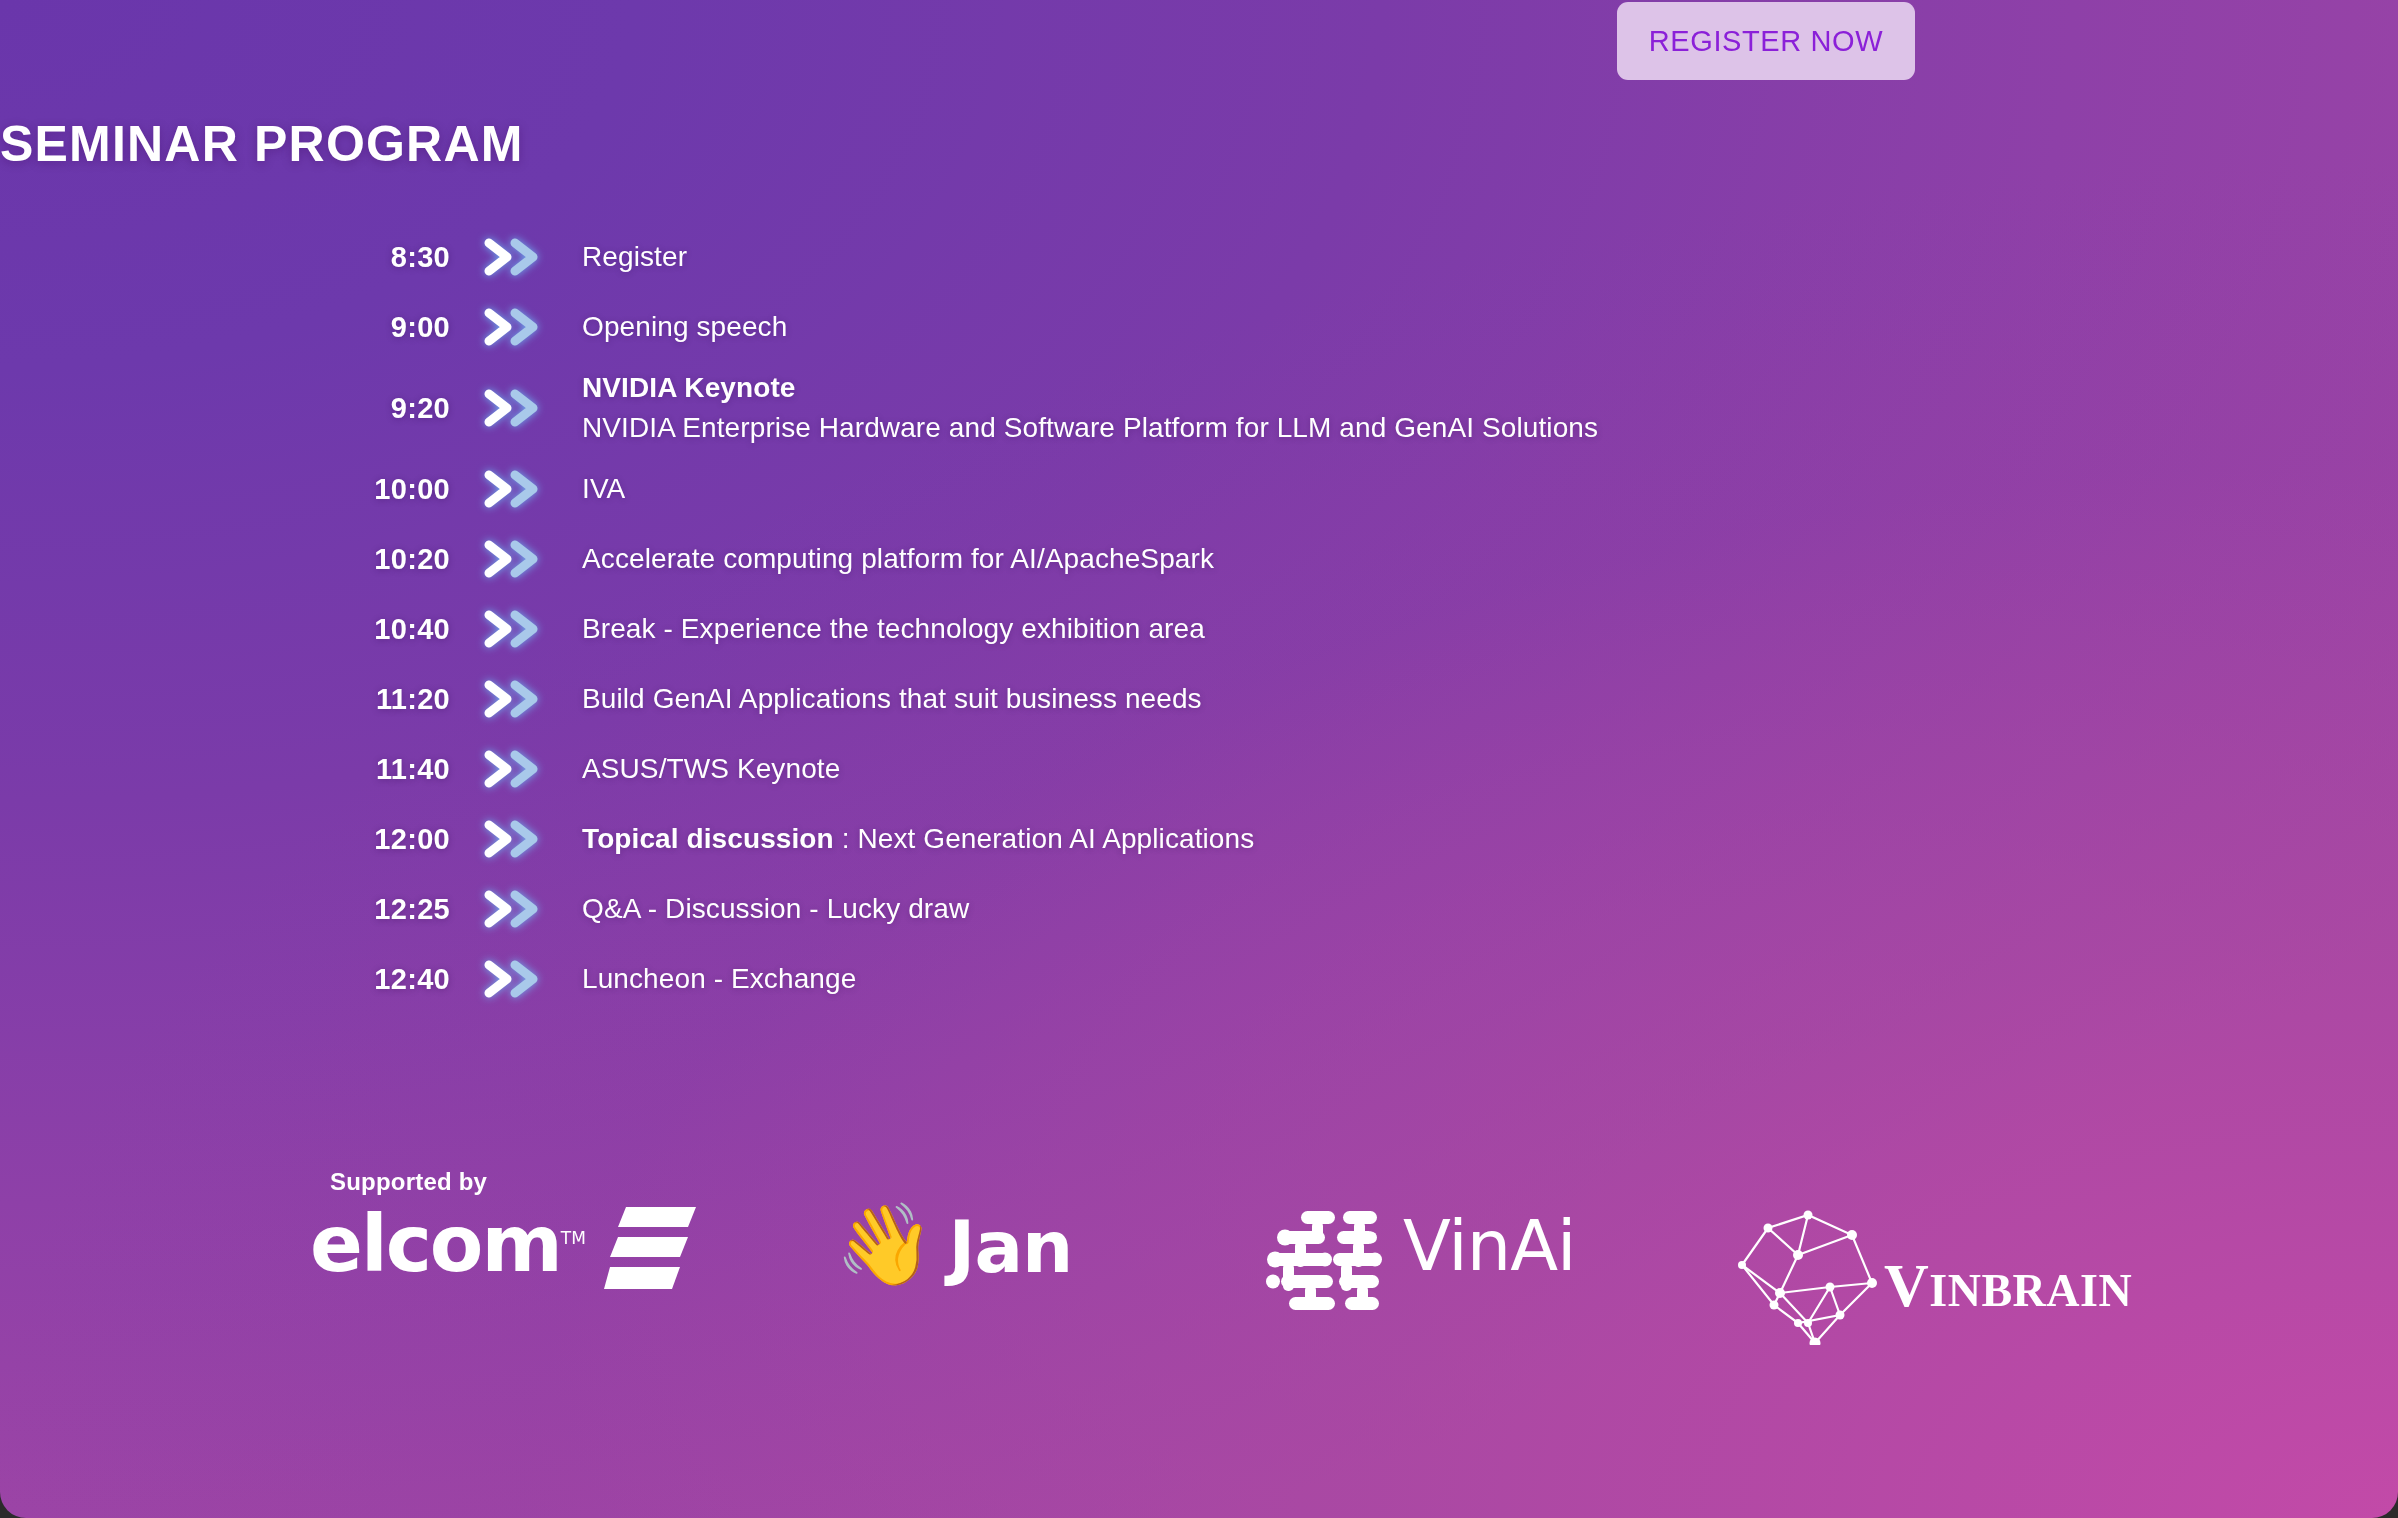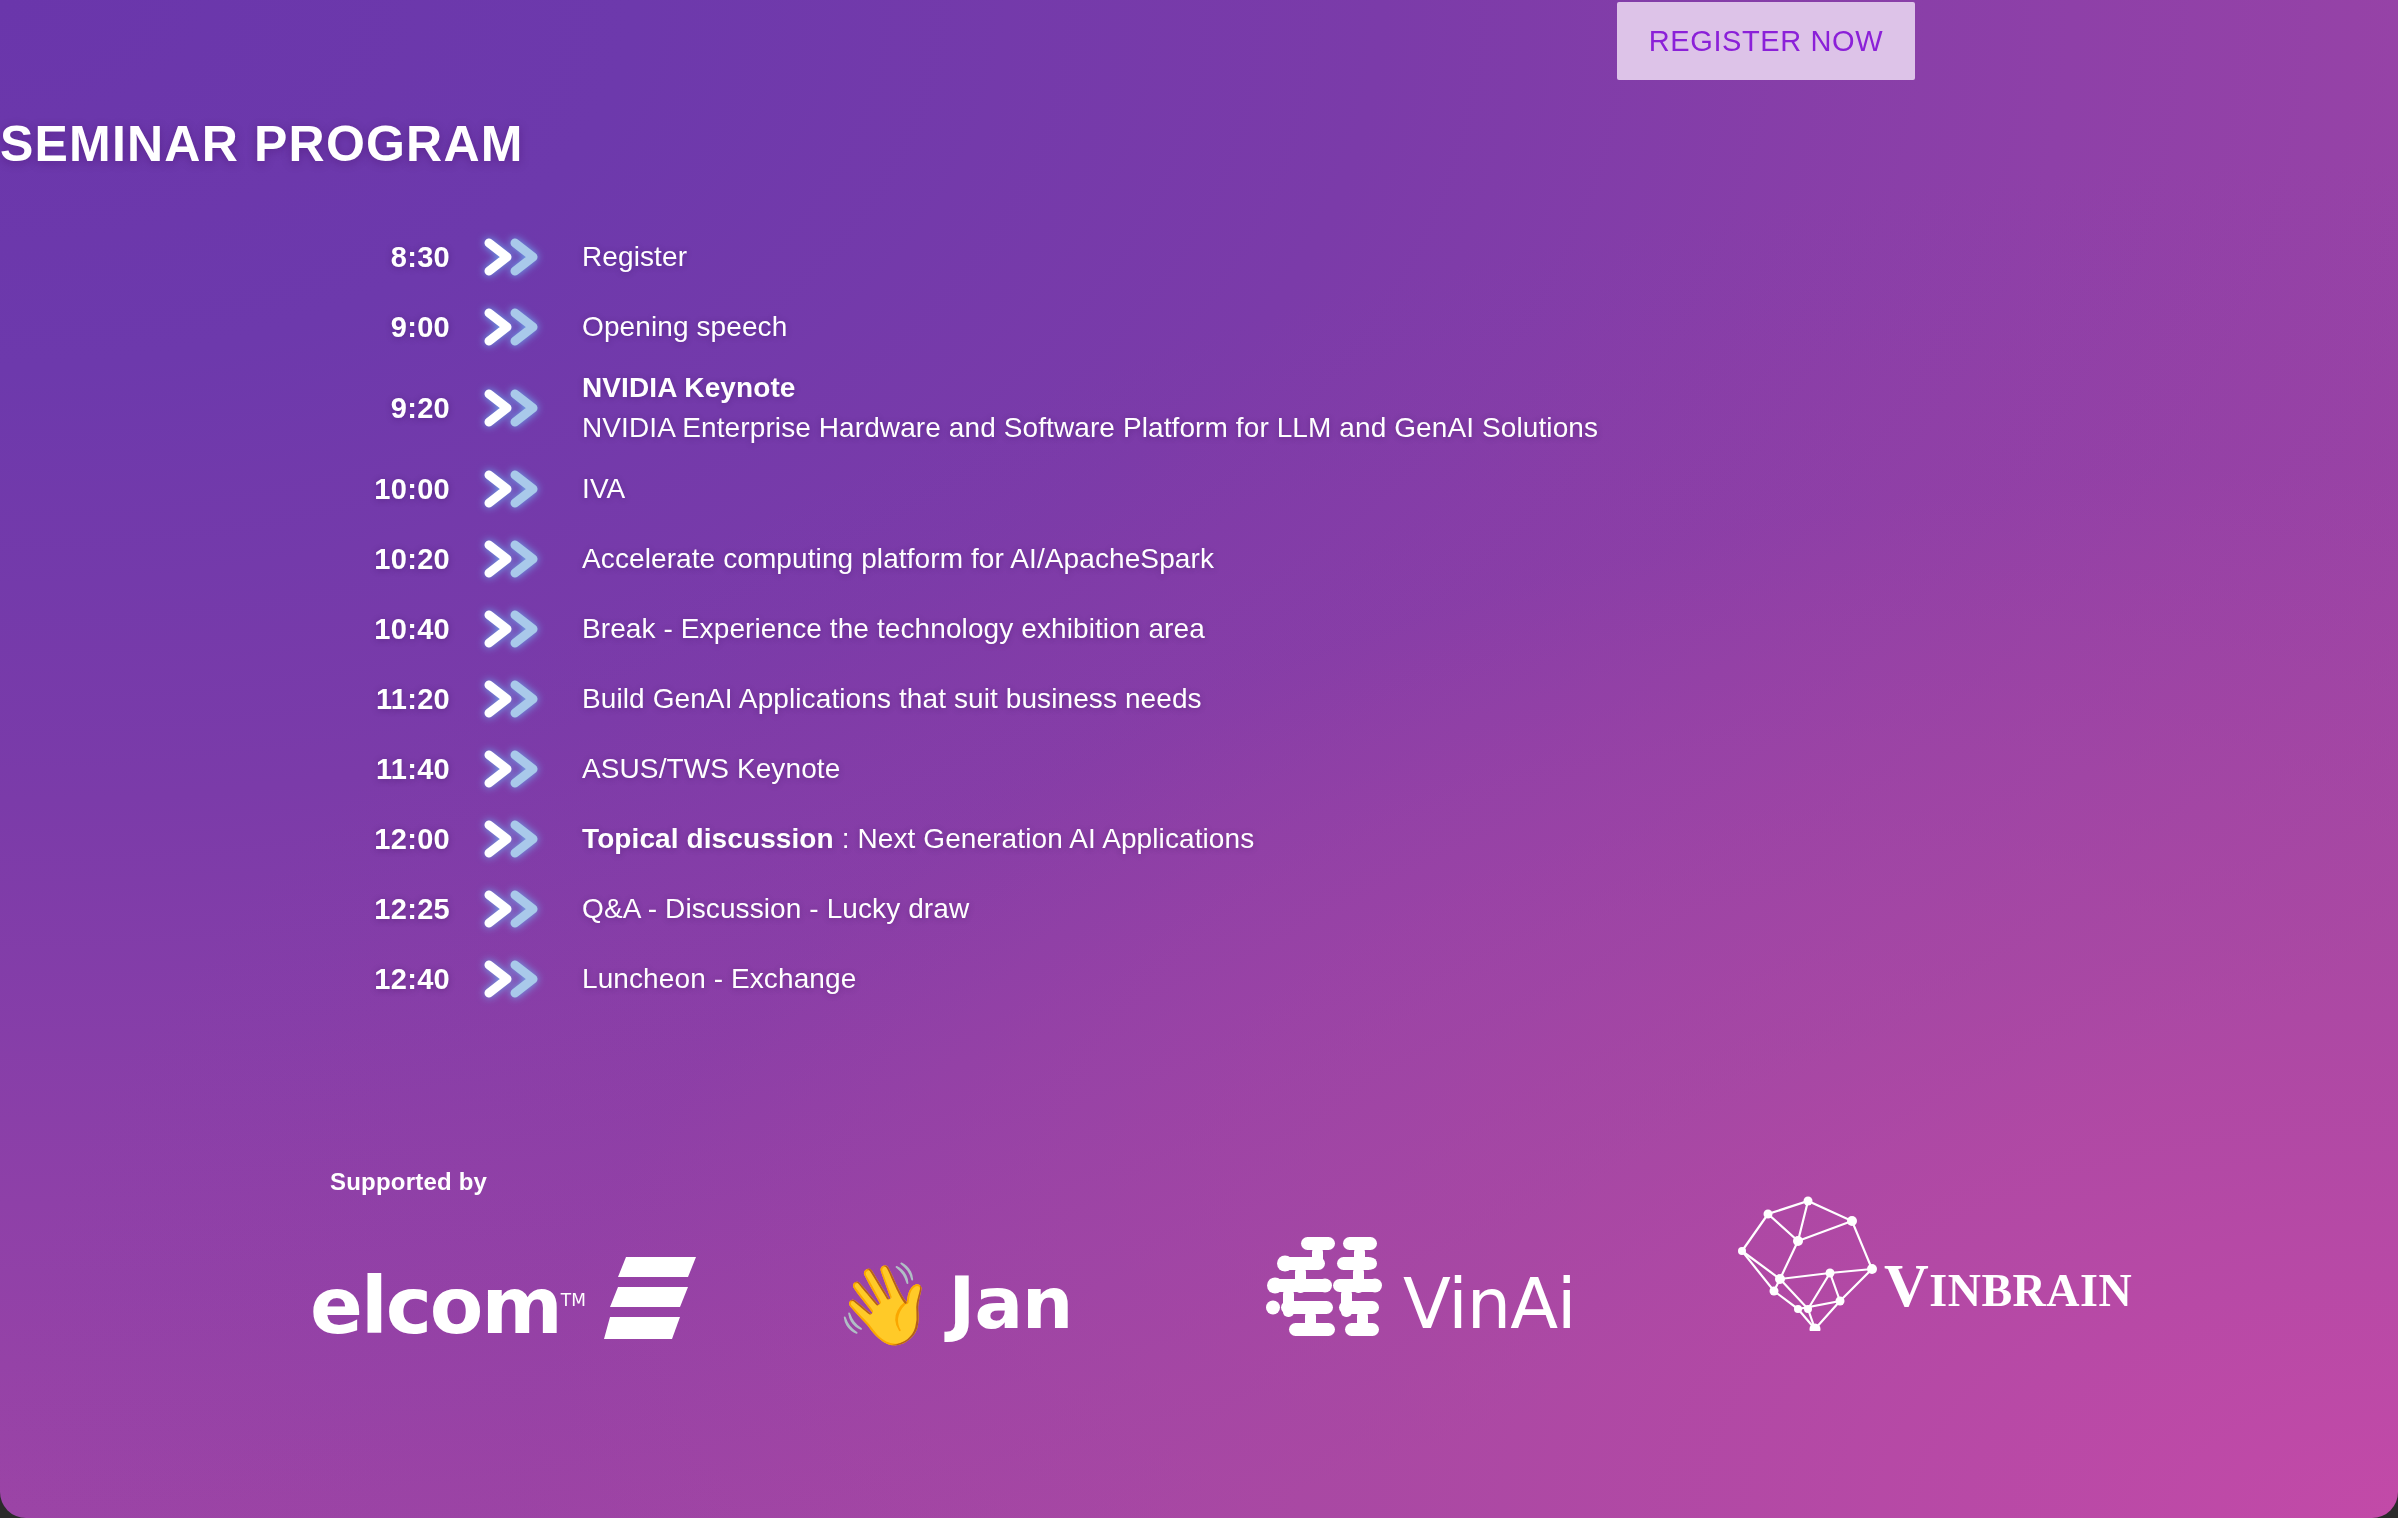--- a/index.html
+++ b/index.html
@@ -27,21 +27,21 @@
 
   
   #register-btn {
     position: absolute;
     left: 1617px;
     top: 2px;
     width: 298px;
     height: 78px;
     background: #ddc3e8;
     border: none;
-    border-radius: 2px;
+    border-radius: 11px;
     color: #8b20d8;
     font-family: "Liberation Sans", sans-serif;
     font-size: 29px;
     letter-spacing: 0.6px;
     font-weight: 400;
     cursor: pointer;
     padding: 12px;
   }
 
   
@@ -118,21 +118,21 @@
   #logos {
     position: absolute;
     left: 300px;
     top: 1205px;
     width: 1880px;
     height: 150px;
   }
   .logo {
     position: absolute;
     display: flex;
-    align-items: flex-end;
+    align-items: flex-start;
     height: 140px;
   }
   .logo-text {
     color: #ffffff;
     font-weight: bold;
     letter-spacing: -1px;
   }
 
   #logo-elcom  { left: 10px;   top: 0; }
   #logo-jan    { left: 535px;  top: 0; }

